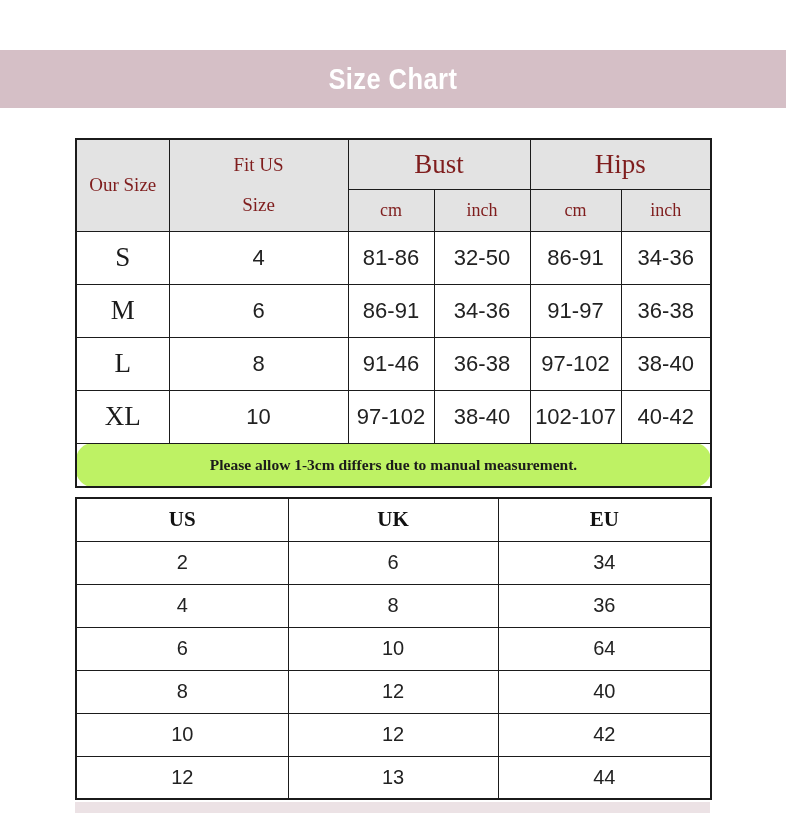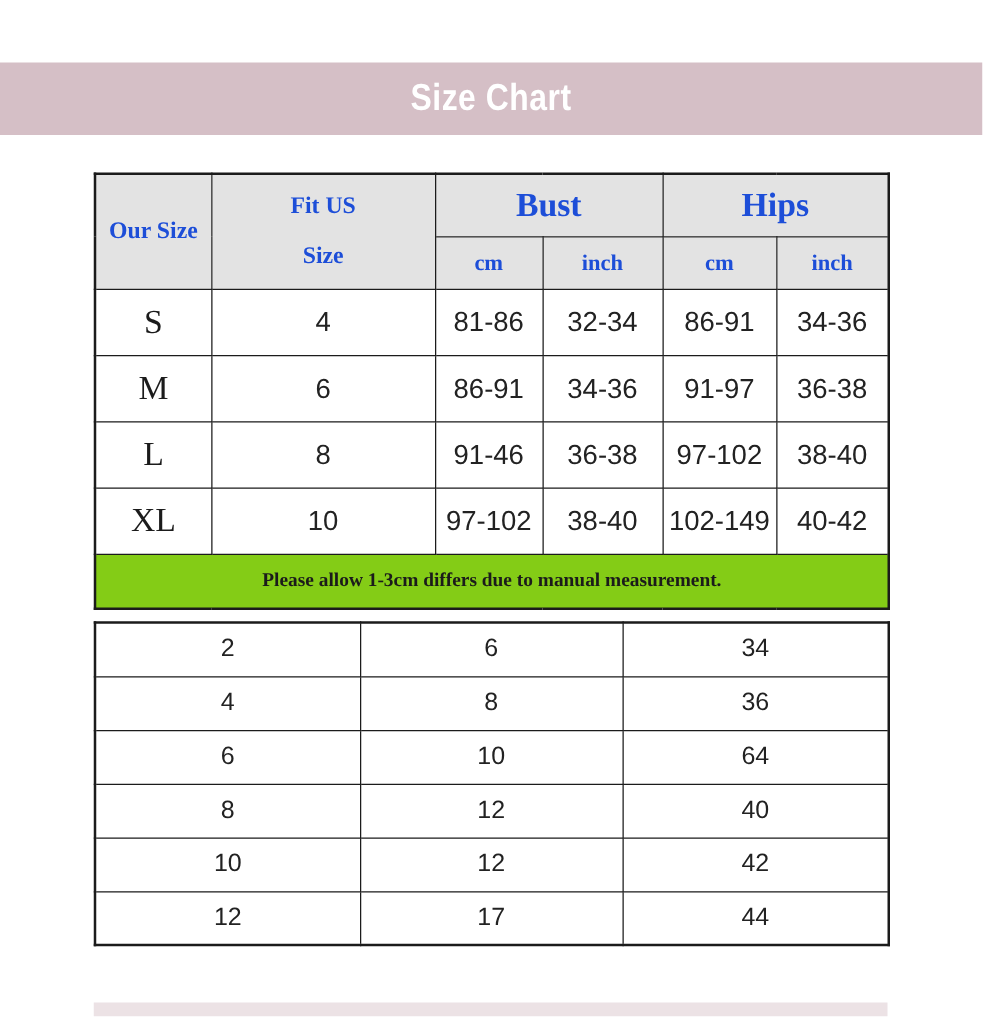--- a/index.html
+++ b/index.html
@@ -43,22 +43,22 @@
   }
 
   
   .size-table {
     left: 75px; top: 138px; width: 635px;
     border: 2px solid #1b1b1b;
   }
   .size-table th {
     background: #e3e3e3;
     font-family: "Liberation Serif", serif;
-    font-weight: bold;
-    color: #1d4ed8;
+    font-weight: normal;
+    color: #7f1d1d;
   }
   .size-table tr.hdr-main { height: 50px; }
   .size-table tr.hdr-sub  { height: 42px; }
   .size-table tr.body-row { height: 53px; }
   .size-table tr.note-row { height: 44px; }
   th.h-our-size { font-size: 19px; }
   th.h-fit-us   { font-size: 19px; line-height: 2.1; }
   th.h-group    { font-size: 27px; }
   th.h-unit     { font-size: 18px; }
   td.size-letter {
@@ -67,21 +67,22 @@
   }
   td.num {
     font-family: "Liberation Sans", sans-serif;
     font-size: 22px;
     color: #222;
   }
   td.note-cell {
     font-family: "Liberation Serif", serif;
     font-weight: bold;
     font-size: 15.5px;
-    background: #84cc16;
+    background: #bef264;
+    border-radius: 17px;
   }
 
   
   .conv-table {
     left: 75px; top: 497px; width: 635px;
     border: 2px solid #1b1b1b;
   }
   .conv-table tr { height: 43px; }
   .conv-table th {
     background: #ffffff;
@@ -132,21 +133,21 @@
   <tr class="hdr-sub">
     <th class="h-unit">cm</th>
     <th class="h-unit">inch</th>
     <th class="h-unit">cm</th>
     <th class="h-unit">inch</th>
   </tr>
   <tr class="body-row">
     <td class="size-letter">S</td>
     <td class="num">4</td>
     <td class="num">81-86</td>
-    <td class="num">32-34</td>
+    <td class="num">32-50</td>
     <td class="num">86-91</td>
     <td class="num">34-36</td>
   </tr>
   <tr class="body-row">
     <td class="size-letter">M</td>
     <td class="num">6</td>
     <td class="num">86-91</td>
     <td class="num">34-36</td>
     <td class="num">91-97</td>
     <td class="num">36-38</td>
@@ -157,36 +158,41 @@
     <td class="num">91-46</td>
     <td class="num">36-38</td>
     <td class="num">97-102</td>
     <td class="num">38-40</td>
   </tr>
   <tr class="body-row">
     <td class="size-letter">XL</td>
     <td class="num">10</td>
     <td class="num">97-102</td>
     <td class="num">38-40</td>
-    <td class="num">102-149</td>
+    <td class="num">102-107</td>
     <td class="num">40-42</td>
   </tr>
   <tr class="note-row">
     <td colspan="6" class="note-cell">Please allow 1-3cm differs due to manual measurement.</td>
   </tr>
 </tbody>
   </table>
 
 <table class="conv-table">
   <colgroup>
     <col style="width:212px">
       <col style="width:210px">
       <col style="width:213px">
   </colgroup>
   <tbody>
+      <tr>
+    <th>US</th>
+    <th>UK</th>
+    <th>EU</th>
+  </tr>
   <tr>
     <td>2</td>
     <td>6</td>
     <td>34</td>
   </tr>
   <tr>
     <td>4</td>
     <td>8</td>
     <td>36</td>
   </tr>
@@ -200,19 +206,19 @@
     <td>12</td>
     <td>40</td>
   </tr>
   <tr>
     <td>10</td>
     <td>12</td>
     <td>42</td>
   </tr>
   <tr>
     <td>12</td>
-    <td>17</td>
+    <td>13</td>
     <td>44</td>
   </tr>
 </tbody>
   </table>
 
 <div class="footer-bar"></div>
 
 </body></html>

